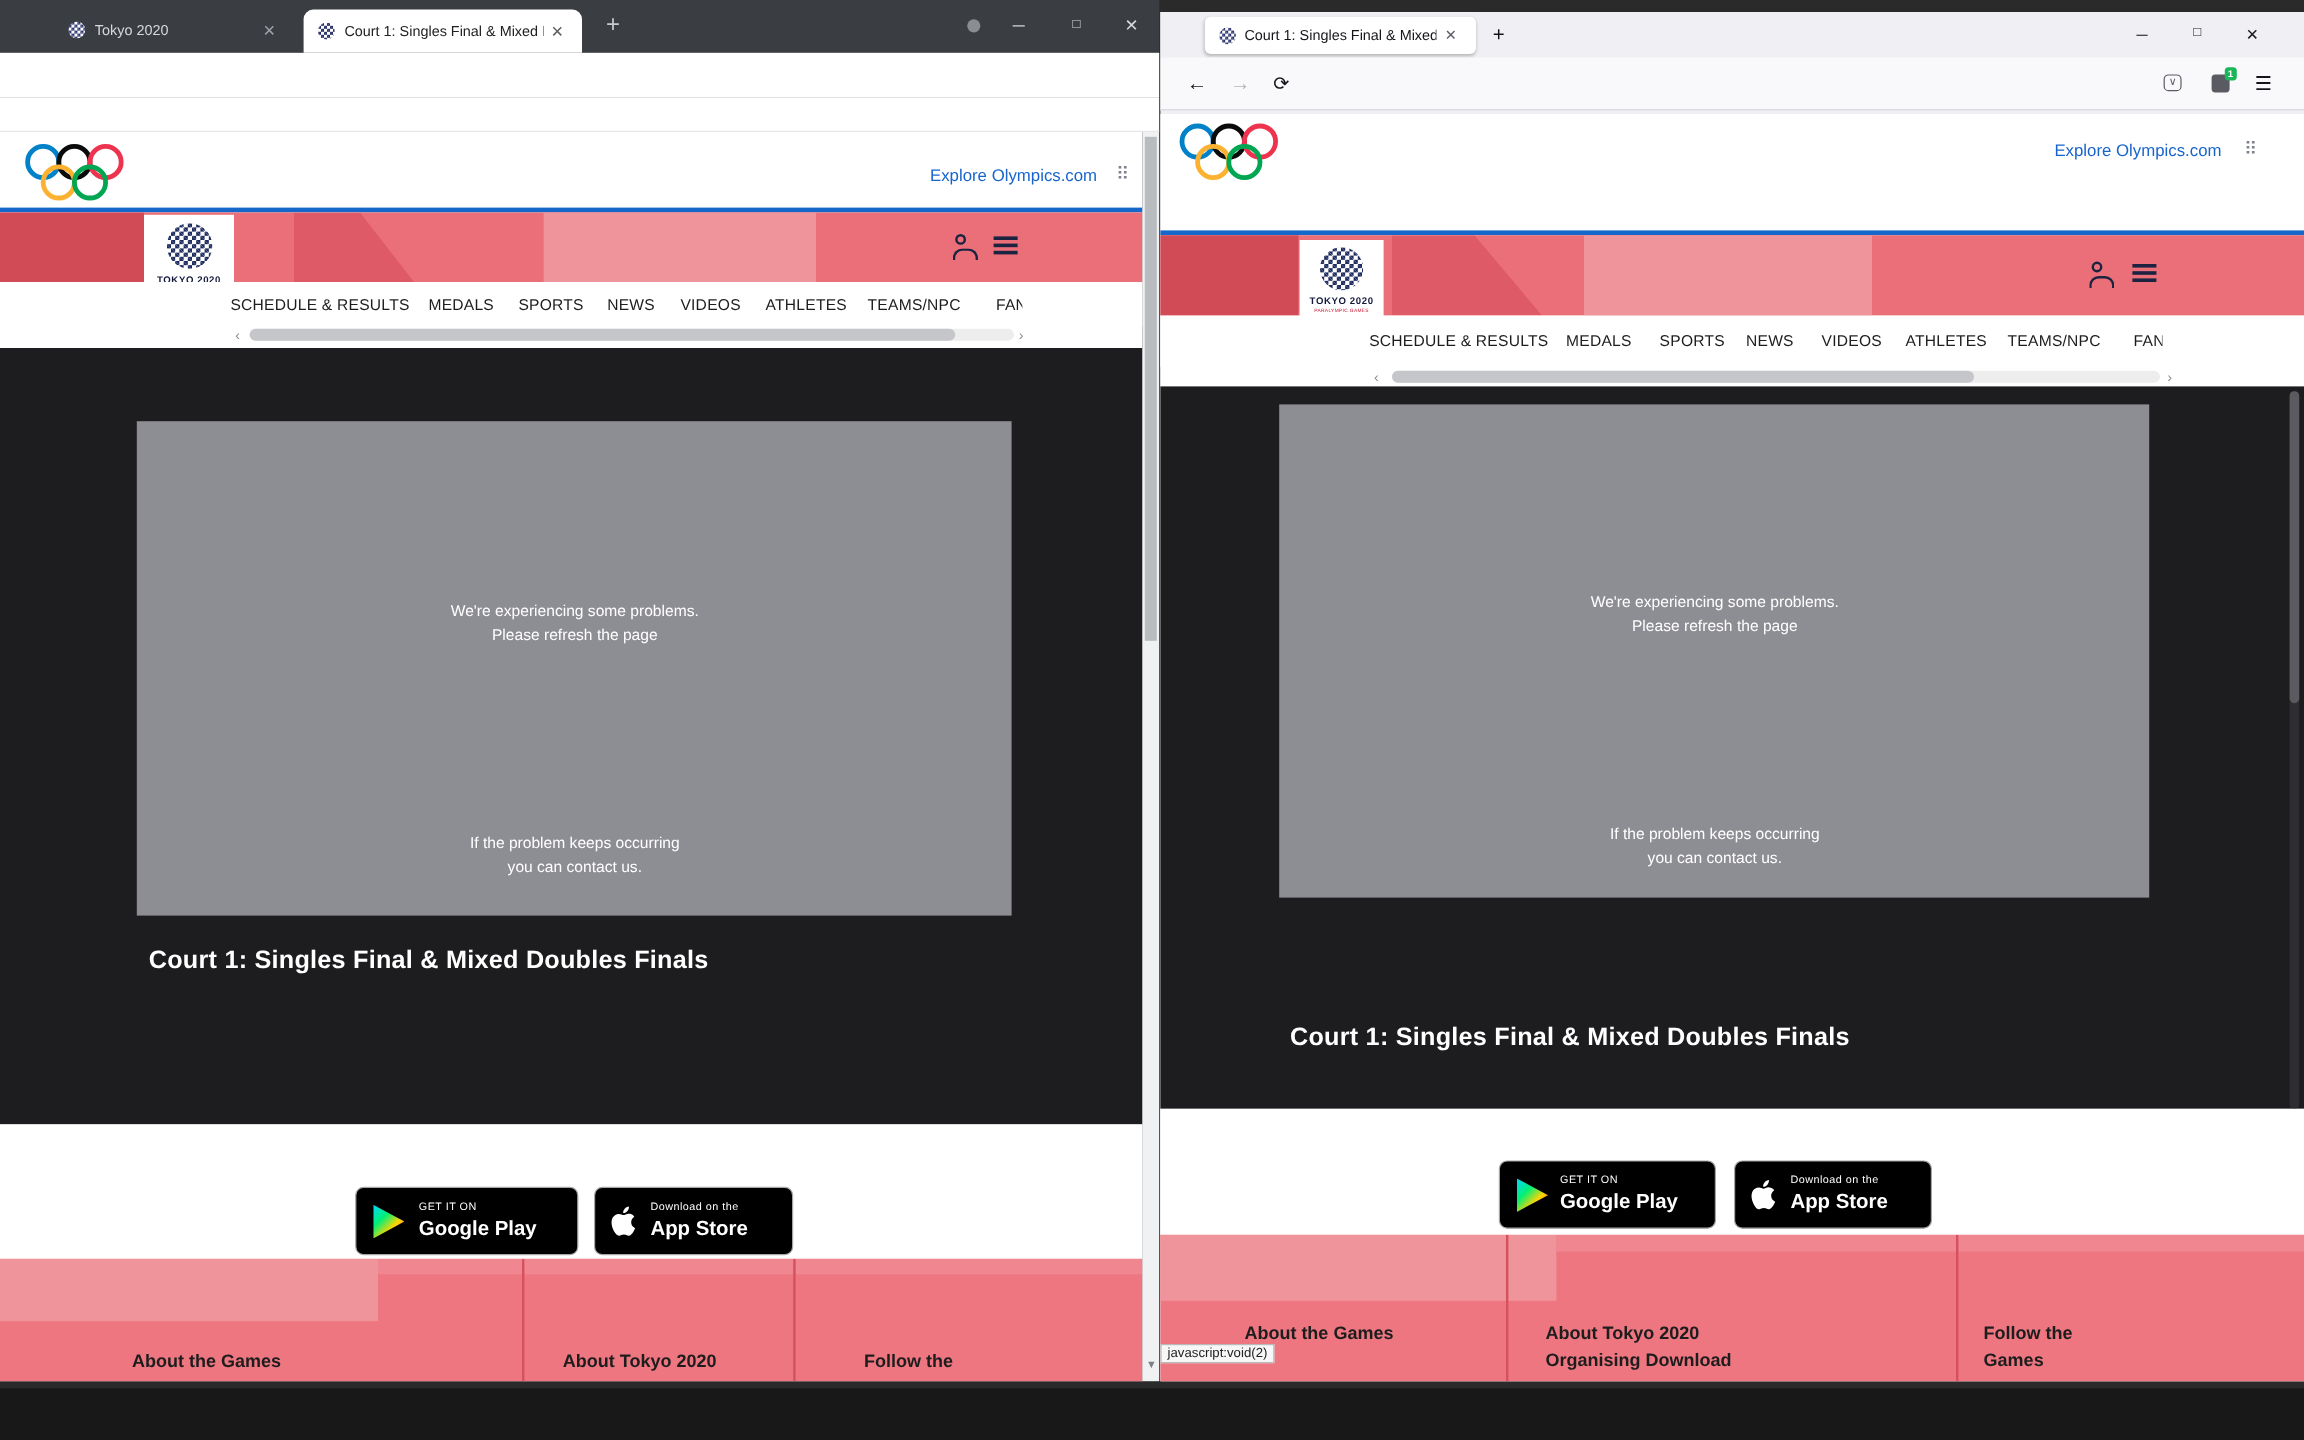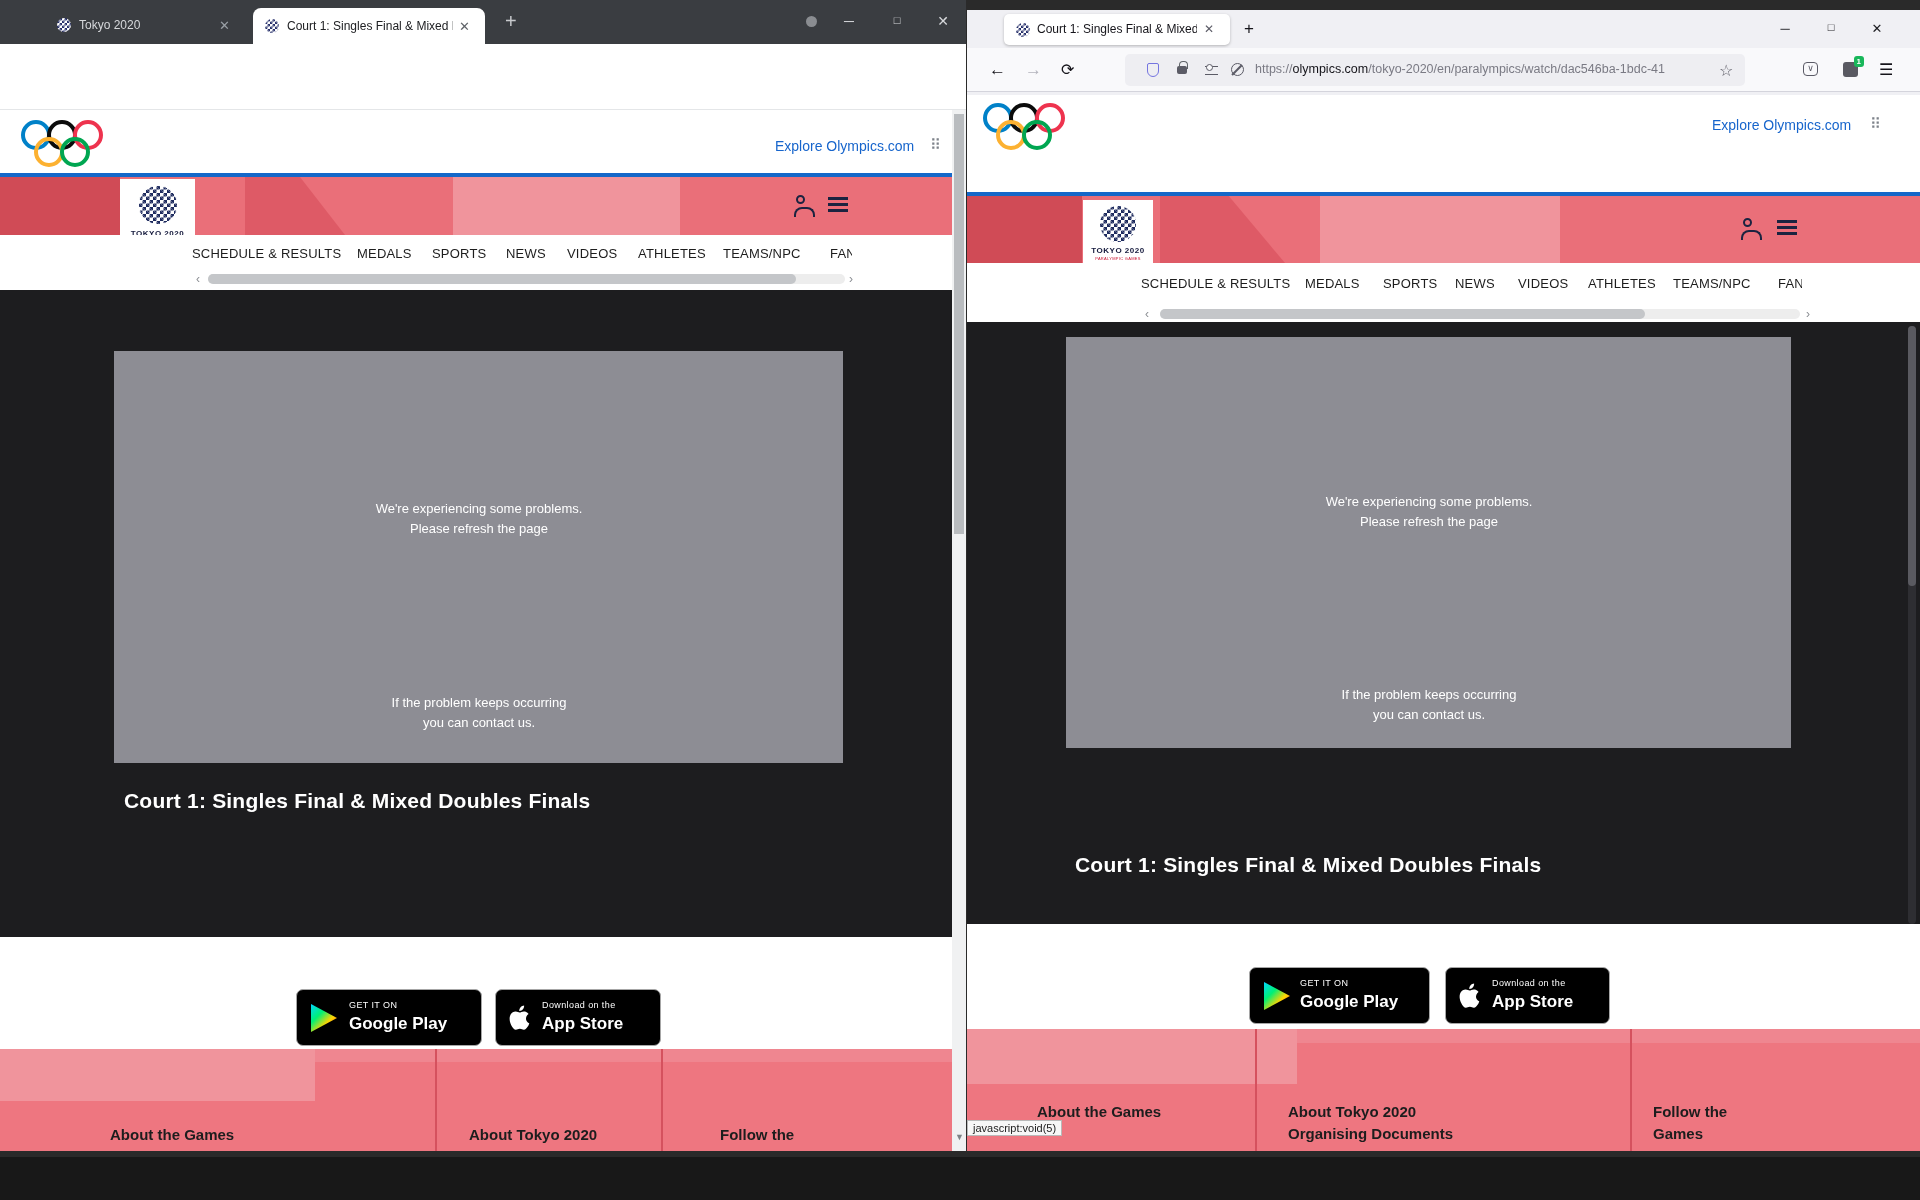--- a/index.html
+++ b/index.html
@@ -315,28 +315,20 @@
       <span class="abs ff-ctl" style="left:803px;top:11px;">─</span>
       <span class="abs ff-ctl" style="left:849px;top:11px;font-size:11px;">□</span>
       <span class="abs ff-ctl" style="left:895px;top:11px;">✕</span>
     </div>
 
     <div class="abs ff-toolbar">
       <span class="abs ff-ic" style="left:22px;top:12px;font-size:17px;color:#15141a;">←</span>
       <span class="abs ff-ic" style="left:58px;top:12px;font-size:17px;color:#b3b3bc;">→</span>
       <span class="abs ff-ic" style="left:94px;top:12px;font-size:16px;color:#15141a;">⟳</span>
     </div>
-    <div class="abs ff-pill">
-      <span class="abs ff-shield" style="left:22px;top:9px;"></span>
-      <span class="lock" style="left:52px;top:12px;background:#5b5b66;"></span>
-      <span class="abs slider-ic" style="left:80px;top:12px;"></span>
-      <span class="abs eye-off" style="left:106px;top:9px;"></span>
-      <span class="abs ff-url nowrap" style="left:130px;top:8px;width:430px;"><span class="sch">https://</span><span class="host">olympics.com</span><span class="pth">/tokyo-2020/en/paralympics/watch/dac546ba-1bdc-41</span></span>
-      <span class="abs ff-ic" style="left:594px;top:7px;font-size:16px;">☆</span>
-    </div>
     <span class="abs pocket-ic" style="left:836px;top:52px;">∨</span>
     <span class="abs ffext" style="left:876px;top:52px;">
       <span class="ffbadge">1</span>
     </span>
     <span class="abs ff-ic" style="left:912px;top:50px;font-size:16px;color:#15141a;">☰</span>
 
     <div class="abs page-white" style="left:0;top:85px;width:953px;height:1056px;">
       <svg class="abs" style="left:15px;top:6px;" width="84" height="54" viewBox="0 0 84 54">
         <circle cx="16" cy="17" r="13" fill="none" stroke="#0081c8" stroke-width="4"></circle>
         <circle cx="42" cy="17" r="13" fill="none" stroke="#0b0b0b" stroke-width="4"></circle>
@@ -411,27 +403,27 @@
         </div>
       </div>
 
       <div class="abs footer-pink" style="left:0;top:934px;width:953px;height:122px;">
         <div class="abs shape-light" style="left:0;top:0;width:330px;height:55px;"></div>
         <div class="abs shape-light" style="left:330px;top:0;width:623px;height:14px;opacity:.55;"></div>
         <div class="abs f-div" style="left:288px;top:0;height:122px;"></div>
         <div class="abs f-div" style="left:663px;top:0;height:122px;"></div>
         <span class="abs f-head" style="left:70px;top:74px;">About the Games</span>
         <span class="abs f-head" style="left:321px;top:74px;">About Tokyo 2020</span>
-        <span class="abs f-head" style="left:321px;top:96px;">Organising Documents</span>
+        <span class="abs f-head" style="left:321px;top:96px;">Organising Download</span>
         <span class="abs f-head" style="left:686px;top:74px;">Follow the</span>
         <span class="abs f-head" style="left:686px;top:96px;">Games</span>
       </div>
     </div>
 
-    <span class="abs tooltip" style="left:0;top:1110px;">javascript:void(5)</span>
+    <span class="abs tooltip" style="left:0;top:1110px;">javascript:void(2)</span>
   </div>
 
   <div class="abs taskbar">
     
 
     
     
     
     
     

